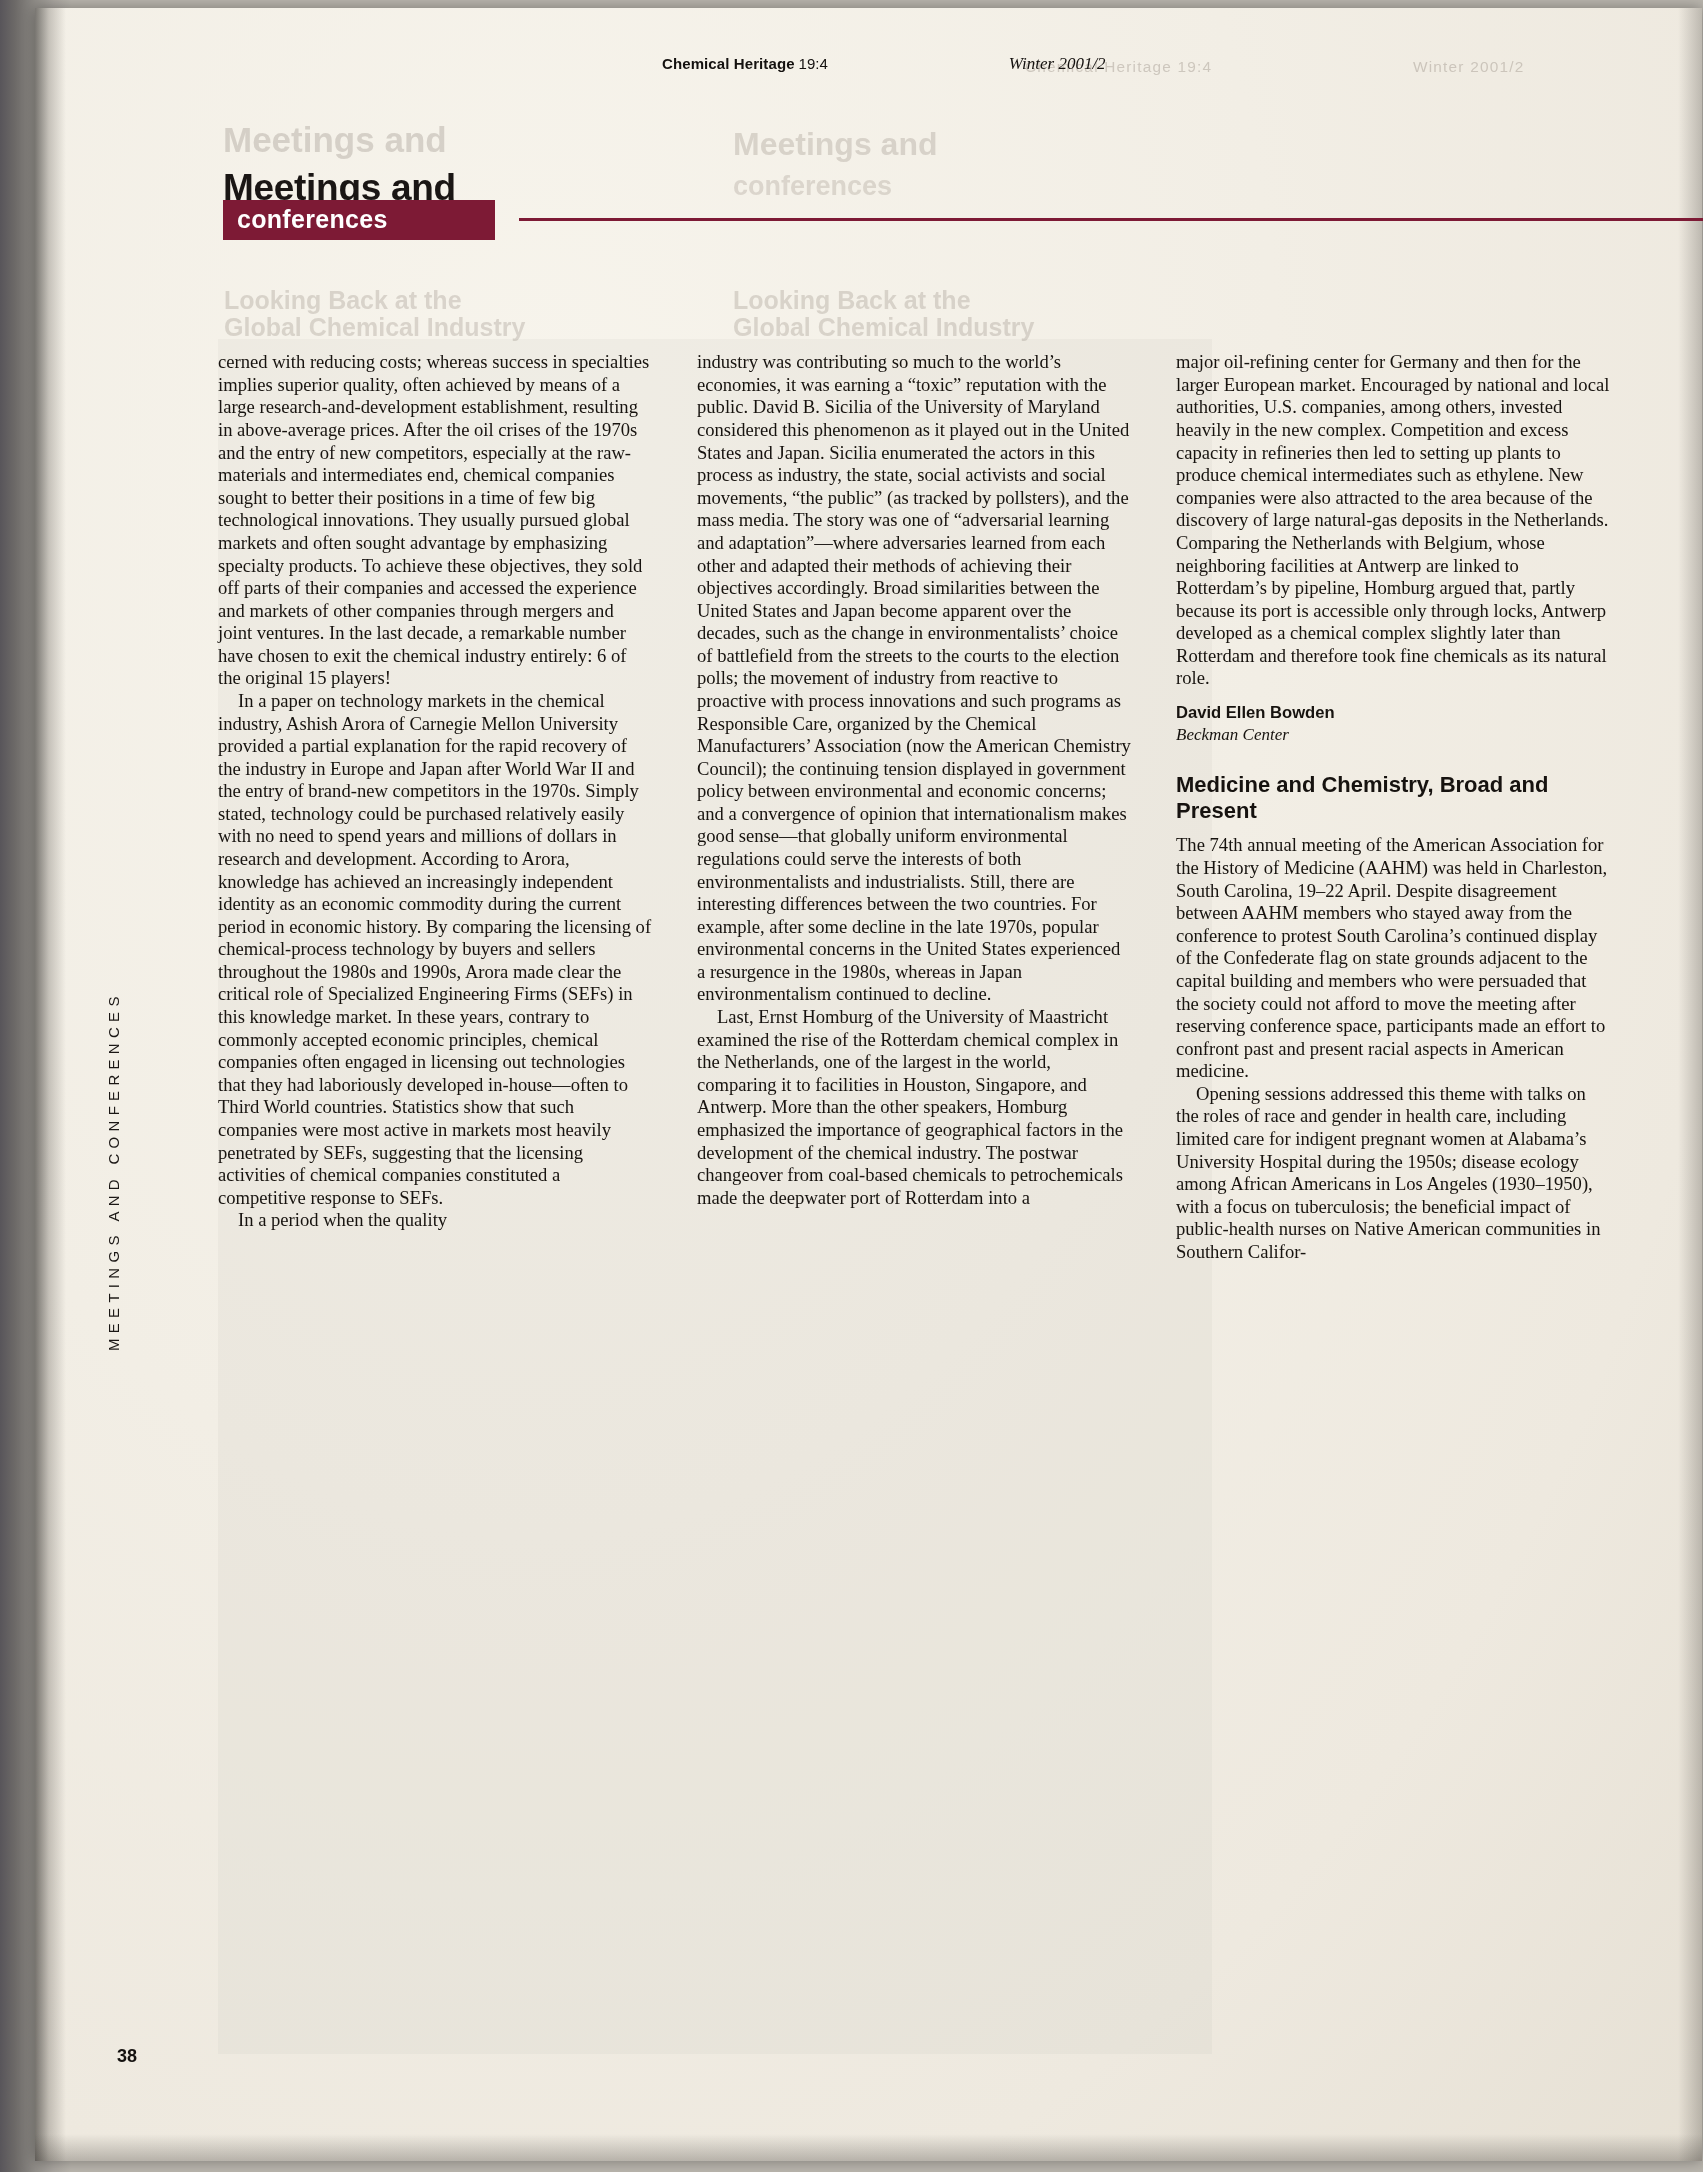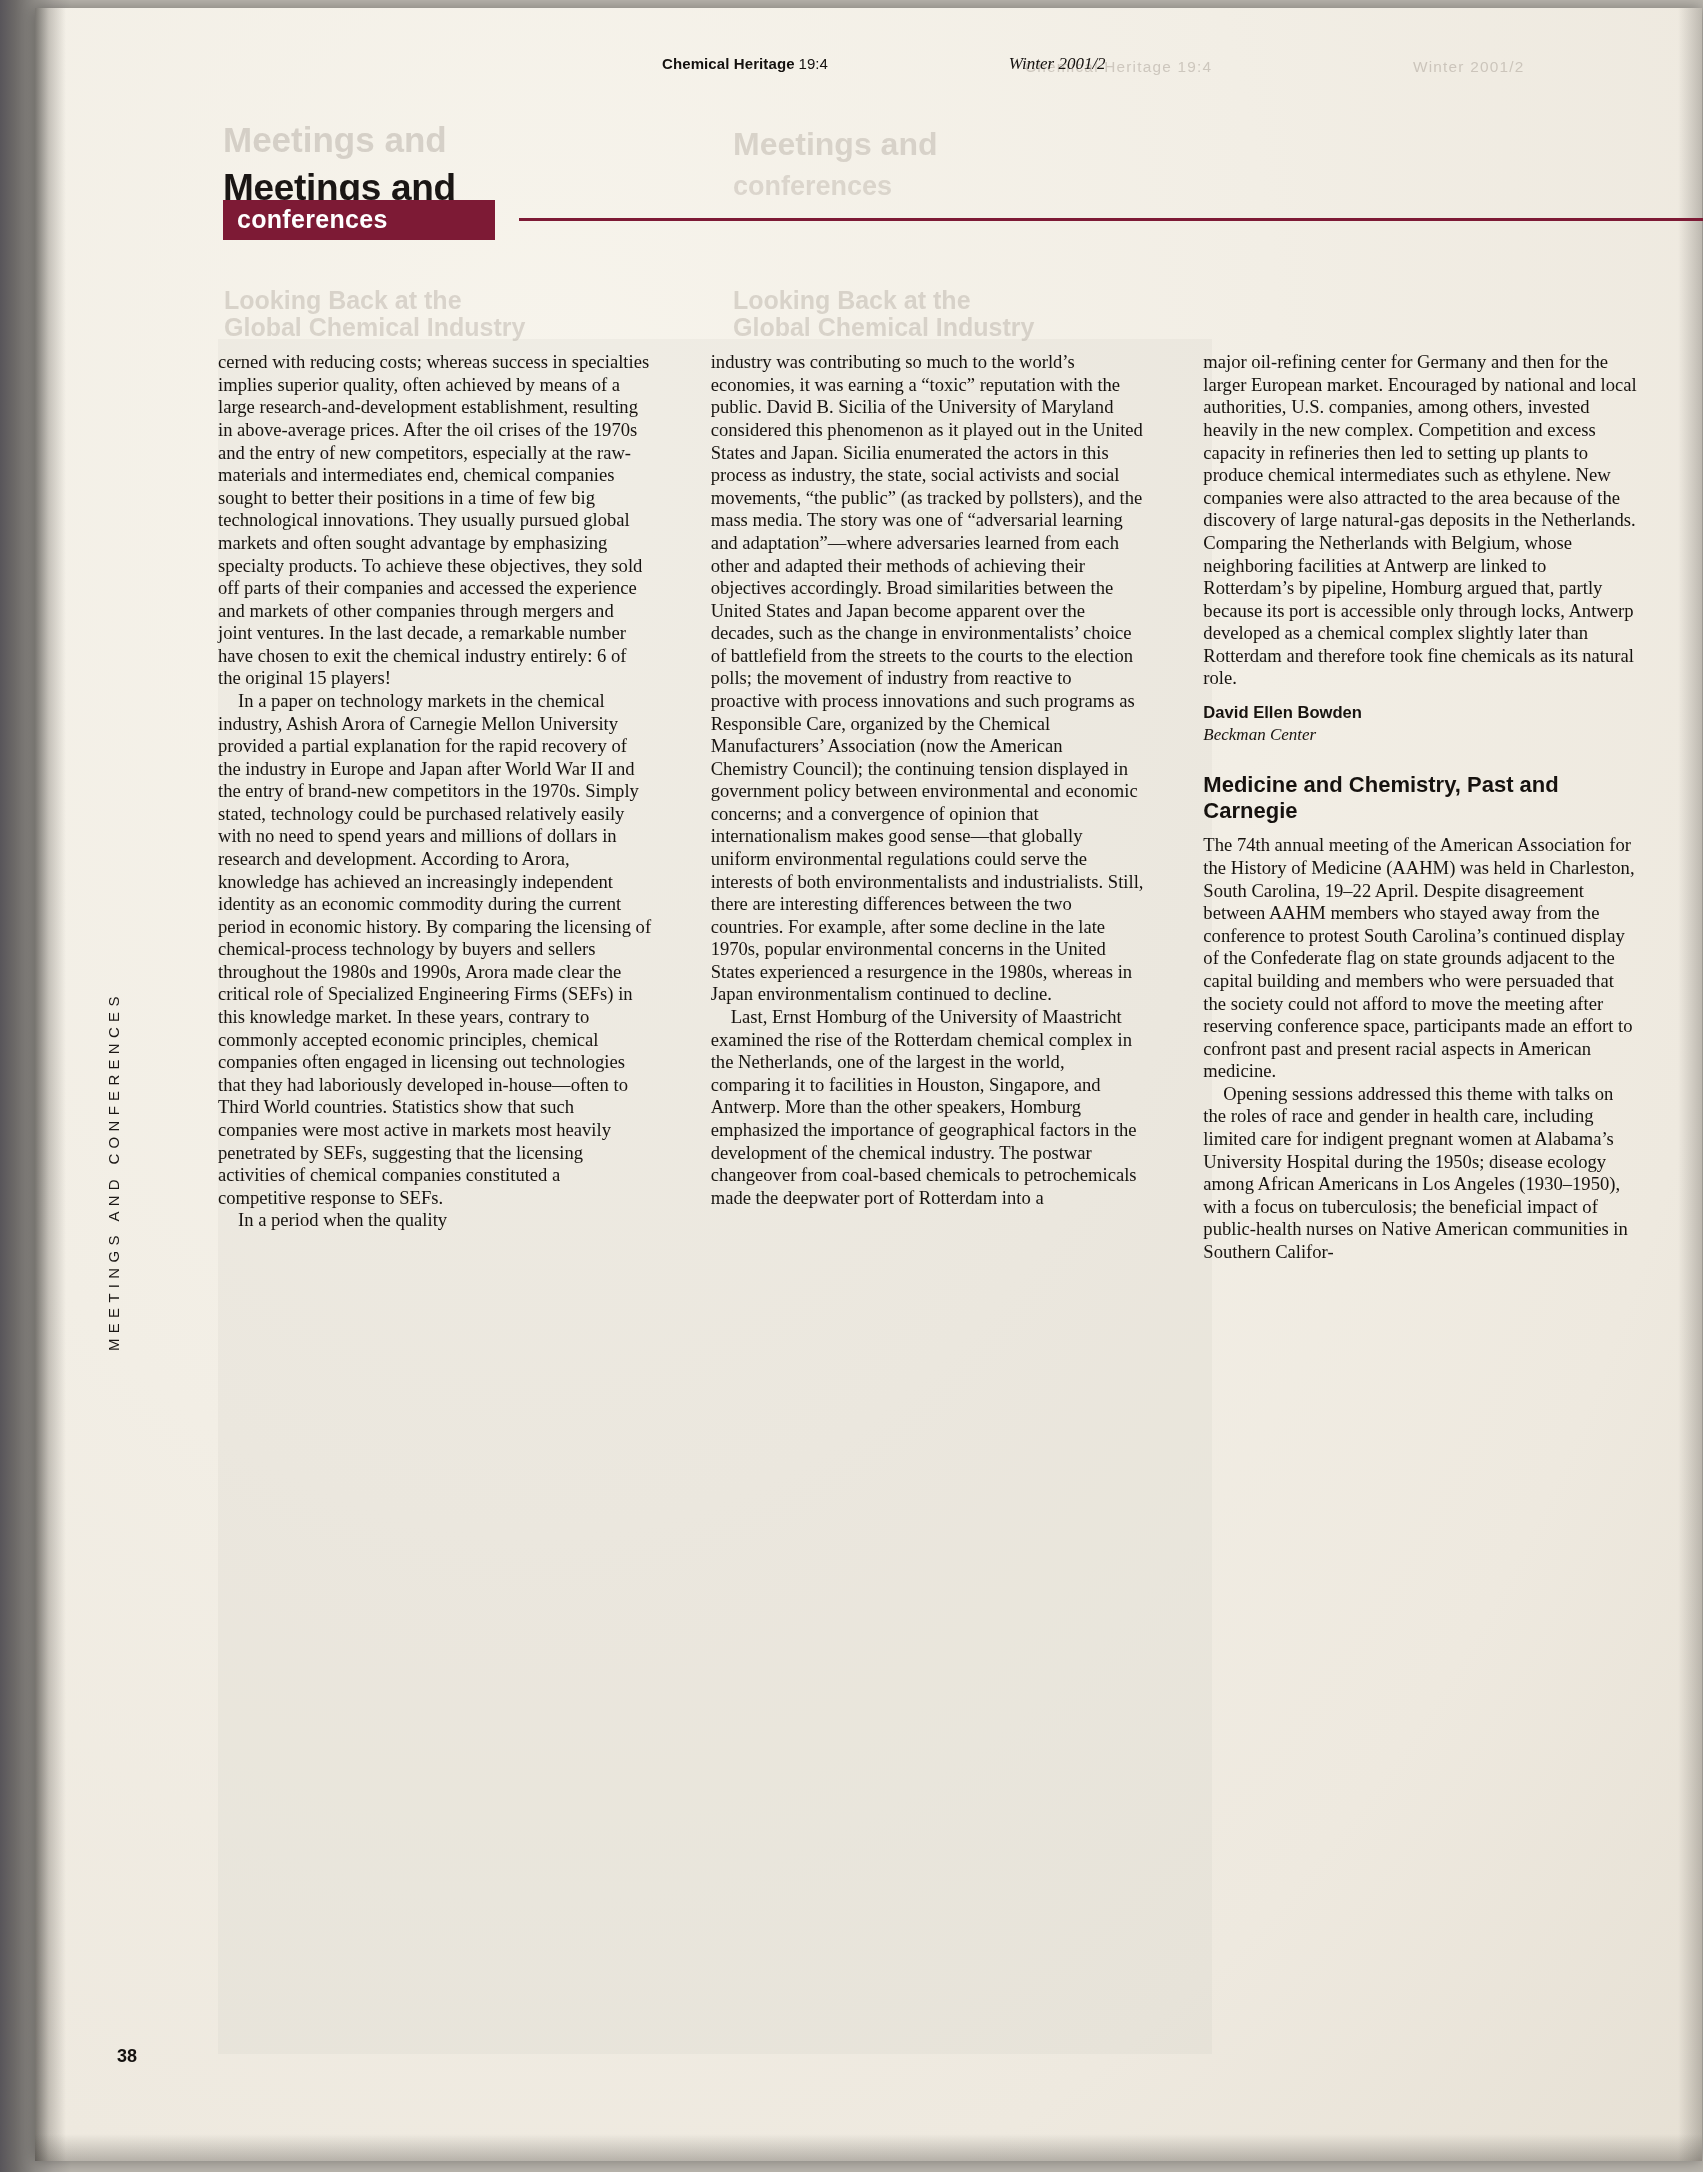--- a/index.html
+++ b/index.html
@@ -143,21 +143,21 @@
     margin-top: 8px;
   }
 
   
   .cols {
     position: absolute;
     left: 183px;
     top: 343px;
     width: 1419px;
     display: flex;
-    gap: 59px;
+    gap: 45px;
   }
   .col {
     width: 434px;
     font-size: 18.6px;
     line-height: 1.215;
     color: #17130f;
     text-align: left;
     hyphens: none;
   }
   .col p {
@@ -312,21 +312,21 @@
 
         <div class="col">
           <p>industry was contributing so much to the world’s economies, it was earning a “toxic” reputation with the public. David B. Sicilia of the University of Maryland considered this phenomenon as it played out in the United States and Japan. Sicilia enumerated the actors in this process as industry, the state, social activists and social movements, “the public” (as tracked by pollsters), and the mass media. The story was one of “adversarial learning and adaptation”—where adversaries learned from each other and adapted their methods of achieving their objectives accordingly. Broad similarities between the United States and Japan become apparent over the decades, such as the change in environmentalists’ choice of battlefield from the streets to the courts to the election polls; the movement of industry from reactive to proactive with process innovations and such programs as Responsible Care, organized by the Chemical Manufacturers’ Association (now the American Chemistry Council); the continuing tension displayed in government policy between environmental and economic concerns; and a convergence of opinion that internationalism makes good sense—that globally uniform environmental regulations could serve the interests of both environmentalists and industrialists. Still, there are interesting differences between the two countries. For example, after some decline in the late 1970s, popular environmental concerns in the United States experienced a resurgence in the 1980s, whereas in Japan environmentalism continued to decline.</p>
           <p class="indent">Last, Ernst Homburg of the University of Maastricht examined the rise of the Rotterdam chemical complex in the Netherlands, one of the largest in the world, comparing it to facilities in Houston, Singapore, and Antwerp. More than the other speakers, Homburg emphasized the importance of geographical factors in the development of the chemical industry. The postwar changeover from coal-based chemicals to petrochemicals made the deepwater port of Rotterdam into a</p>
         </div>
 
         <div class="col">
           <p>major oil-refining center for Germany and then for the larger European market. Encouraged by national and local authorities, U.S. companies, among others, invested heavily in the new complex. Competition and excess capacity in refineries then led to setting up plants to produce chemical intermediates such as ethylene. New companies were also attracted to the area because of the discovery of large natural-gas deposits in the Netherlands. Comparing the Netherlands with Belgium, whose neighboring facilities at Antwerp are linked to Rotterdam’s by pipeline, Homburg argued that, partly because its port is accessible only through locks, Antwerp developed as a chemical complex slightly later than Rotterdam and therefore took fine chemicals as its natural role.</p>
           <div class="byline-name">David Ellen Bowden</div>
           <div class="byline-aff">Beckman Center</div>
-          <h2 class="section">Medicine and Chemistry, Past and Carnegie</h2>
+          <h2 class="section">Medicine and Chemistry, Broad and Present</h2>
           <p>The 74th annual meeting of the American Association for the History of Medicine (AAHM) was held in Charleston, South Carolina, 19–22 April. Despite disagreement between AAHM members who stayed away from the conference to protest South Carolina’s continued display of the Confederate flag on state grounds adjacent to the capital building and members who were persuaded that the society could not afford to move the meeting after reserving conference space, participants made an effort to confront past and present racial aspects in American medicine.</p>
           <p class="indent">Opening sessions addressed this theme with talks on the roles of race and gender in health care, including limited care for indigent pregnant women at Alabama’s University Hospital during the 1950s; disease ecology among African Americans in Los Angeles (1930–1950), with a focus on tuberculosis; the beneficial impact of public-health nurses on Native American communities in Southern Califor-</p>
         </div>
 
       </div>
     </div>
   </div>
 </div>
 
 

